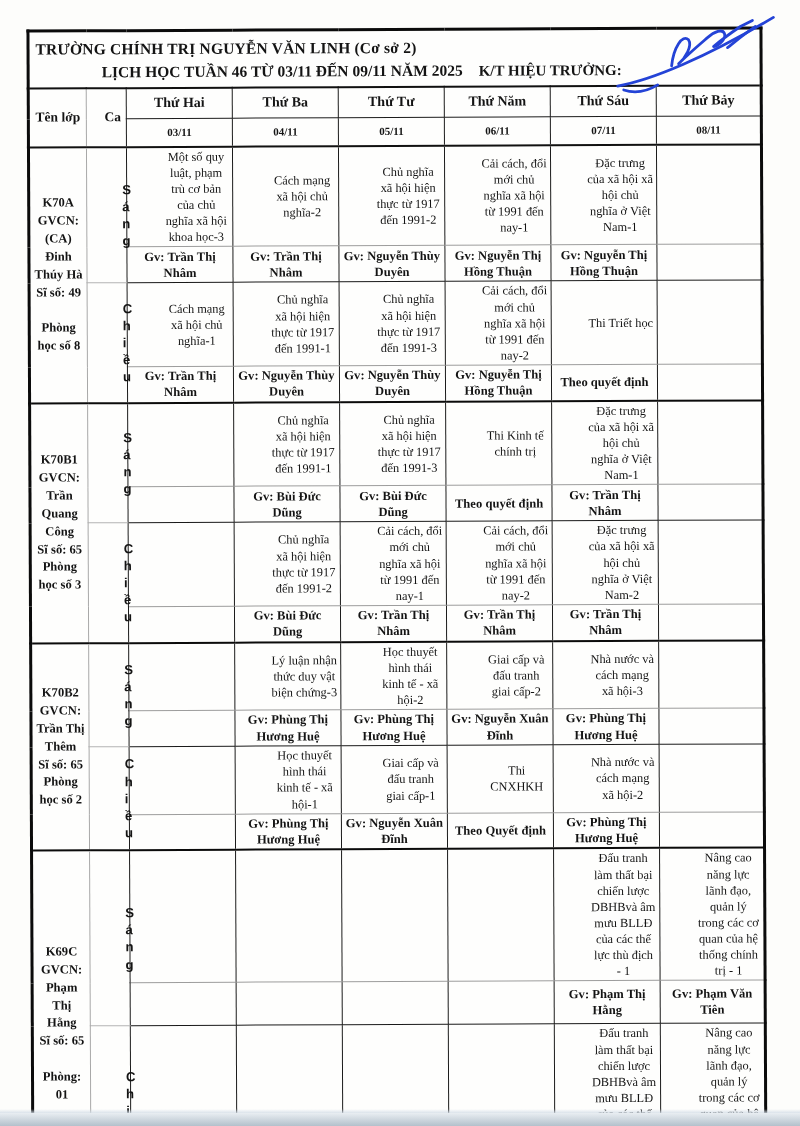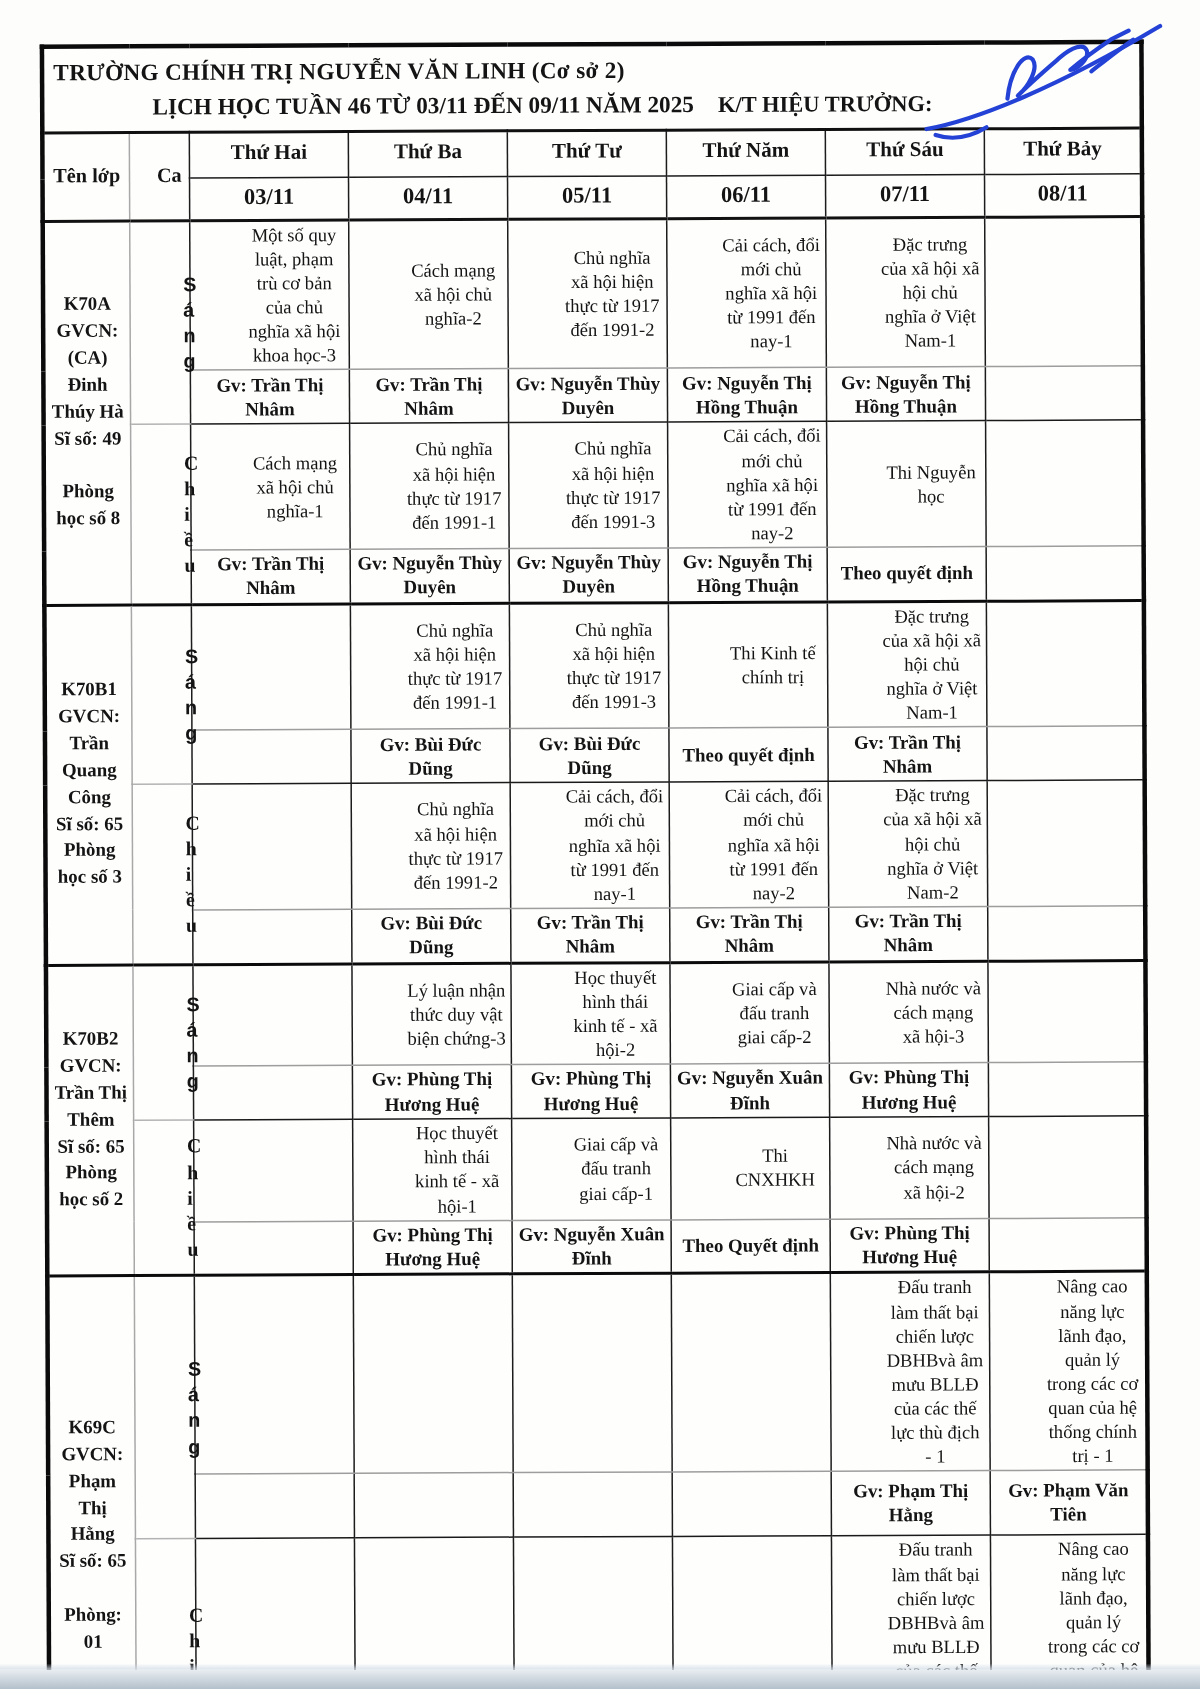--- a/index.html
+++ b/index.html
@@ -22,30 +22,30 @@
     padding:7px 8px 4px 6px;position:relative;overflow:visible;
   }
   .school{font-weight:bold;font-size:15.5px;letter-spacing:.2px;}
   .titleline{font-weight:bold;font-size:15.5px;margin-left:66px;margin-top:3px;white-space:nowrap;}
   .ktlabel{margin-left:16px;font-size:15px;}
   .sig{position:absolute;right:-22px;top:-24px;width:172px;height:112px;pointer-events:none;}
   .colhdr{font-weight:bold;font-size:13.5px;border-bottom:2.2px solid #111;}
   .classhdr{border-right:1px solid #a8a8a8;}
   .cahdr{border-left:1px solid #a8a8a8;padding-left:16px;}
   .dayname{font-weight:bold;font-size:14px;border-bottom:1.4px solid #1c1c1c;}
-  .daydate{font-weight:bold;font-size:15px;border-bottom:2.2px solid #111;margin-left:48px;}
+  .daydate{font-weight:bold;font-size:11px;border-bottom:2.2px solid #111;margin-left:48px;}
   .classcell{
     font-weight:bold;white-space:pre-line;font-size:12.6px;line-height:1.42;
     border-right:1px solid #a8a8a8;border-bottom:2.8px solid #0b0b0b;
   }
   .cacell{
     font-family:"Liberation Sans","DejaVu Sans",sans-serif;font-weight:bold;font-size:13.2px;
     border-left:1px solid #a8a8a8;border-bottom:1px solid #b3b3b3;padding-left:35px;
   }
-  .cacell.end{border-bottom:2.8px solid #0b0b0b;font-family:Liberation Serif, serif;}
+  .cacell.end{border-bottom:2.8px solid #0b0b0b;}
   .subj{border-bottom:1px solid #9d9d9d;padding-left:36px;}
   .teach{font-weight:bold;font-size:12.6px;border-bottom:1.8px solid #1a1a1a;}
   tr.classend .teach{border-bottom:2.8px solid #0b0b0b;}
   .scanband{
     position:absolute;left:0;right:0;bottom:0;height:13px;
     background:linear-gradient(to bottom,#e9eef2,#b3c0cb);
   }
   .scanband::before{content:"";position:absolute;left:0;right:0;top:-4px;height:4px;
     background:linear-gradient(to bottom,rgba(220,228,235,0),rgba(210,220,230,.8));}
 </style>
@@ -128,21 +128,21 @@
     <td class="teach">Gv: Nguyễn Thị Hồng Thuận</td>
     <td class="teach">Gv: Nguyễn Thị Hồng Thuận</td>
     <td class="teach"></td>
   </tr>
   <tr style="height:80px">
     <td rowspan="2" class="cacell end">Chiều</td>
     <td class="subj">Cách mạng xã hội chủ nghĩa-1</td>
     <td class="subj">Chủ nghĩa xã hội hiện thực từ 1917 đến 1991-1</td>
     <td class="subj">Chủ nghĩa xã hội hiện thực từ 1917 đến 1991-3</td>
     <td class="subj">Cải cách, đổi mới chủ nghĩa xã hội từ 1991 đến nay-2</td>
-    <td class="subj">Thi Nguyễn học</td>
+    <td class="subj">Thi Triết học</td>
     <td class="subj"></td>
   </tr>
   <tr style="height:36px" class="classend">
     <td class="teach">Gv: Trần Thị Nhâm</td>
     <td class="teach">Gv: Nguyễn Thùy Duyên</td>
     <td class="teach">Gv: Nguyễn Thùy Duyên</td>
     <td class="teach">Gv: Nguyễn Thị Hồng Thuận</td>
     <td class="teach">Theo quyết định</td>
     <td class="teach"></td>
   </tr>

